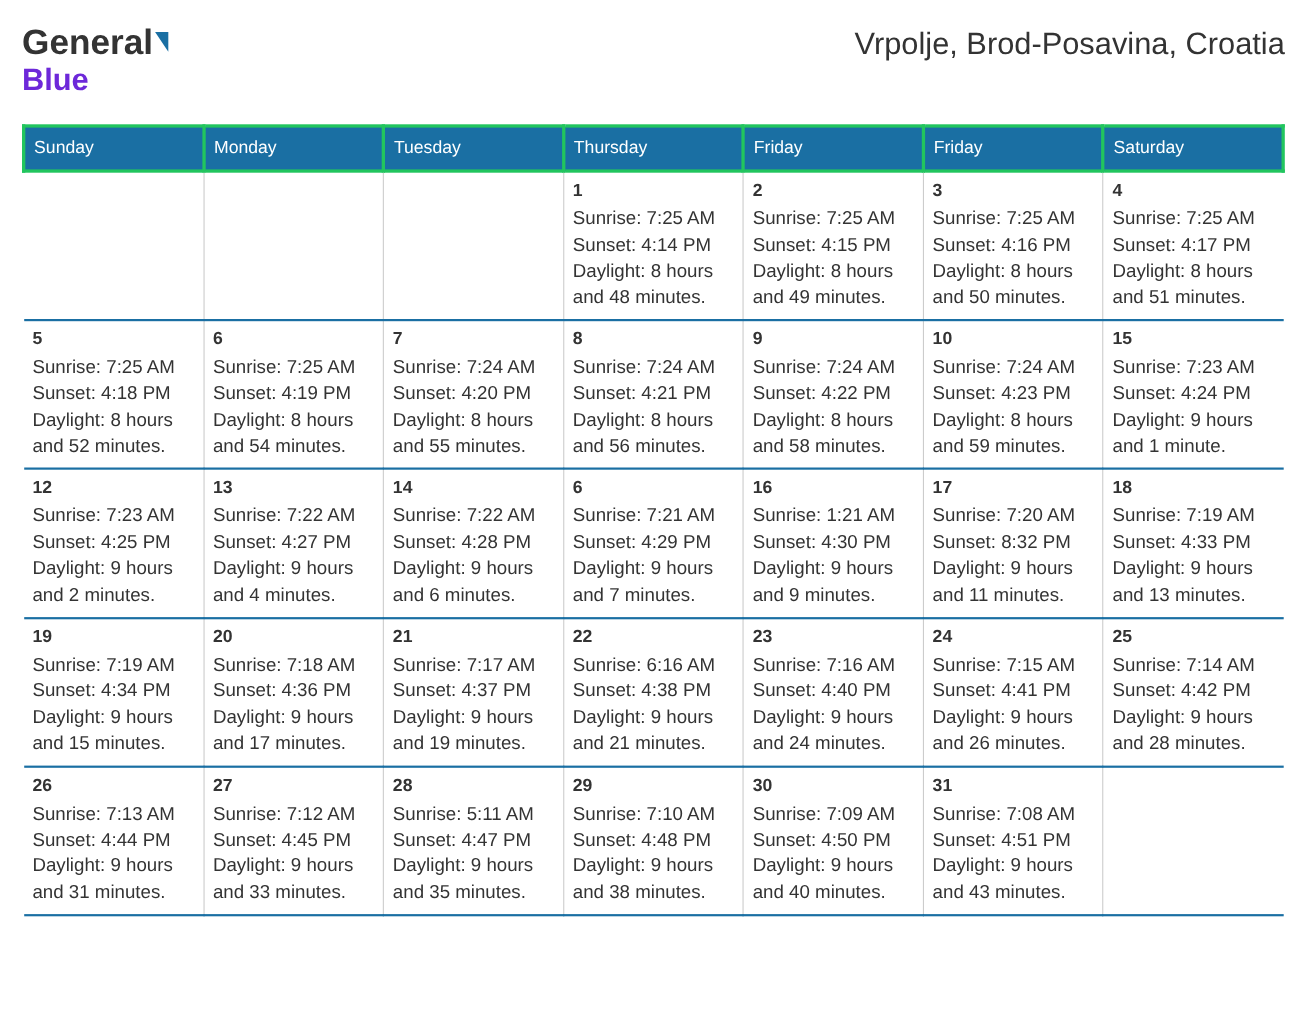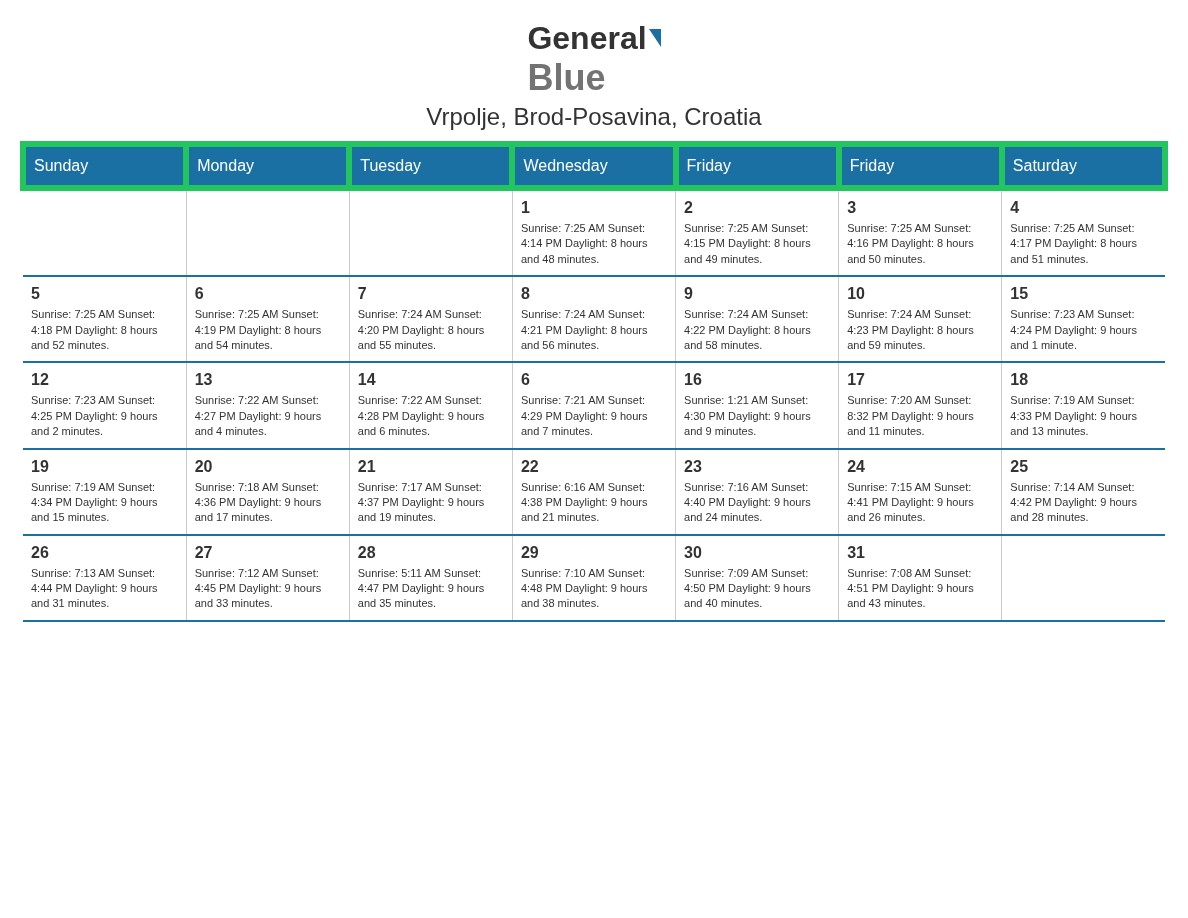--- a/index.html
+++ b/index.html
@@ -6,58 +6,57 @@
     body {
       font-family: Arial, sans-serif;
       background: #fff;
       padding: 20px;
       width: 1188px;
       min-height: 918px;
     }
     .header {
       display: flex;
       justify-content: space-between;
-      align-items: center;
-      margin-bottom: 10px;
-      flex-direction: column;
+      align-items: flex-start;
+      margin-bottom: 24px;
     }
     .logo {
       display: flex;
       flex-direction: column;
       align-items: flex-start;
     }
     .title-section {
       text-align: right;
     }
     .main-title {
       font-size: 48px;
       font-weight: bold;
       color: #333;
       line-height: 1.1;
     }
     .subtitle {
-      font-size: 24px;
+      font-size: 28px;
       color: #333;
       margin-top: 4px;
     }
     .calendar {
       width: 100%;
       border-collapse: collapse;
       margin-top: 10px;
     }
     .calendar thead tr {
       background-color: #1a6fa3;
       color: #fff;
     }
     .calendar thead th {
       padding: 10px 8px;
       text-align: left;
       font-size: 16px;
       font-weight: normal;
-      border: 6px solid #22c55e;
+      border: 3px solid #22c55e;
     }
     .calendar tbody tr {
       border-bottom: 2px solid #1a6fa3;
     }
     .calendar tbody td {
       vertical-align: top;
       padding: 8px 8px;
       border-left: 1px solid #ccc;
       border-right: 1px solid #ccc;
       width: 14.28%;
@@ -71,52 +70,52 @@
     .calendar tbody td:last-child {
       border-right: none;
     }
     .day-number {
       font-size: 16px;
       font-weight: bold;
       display: block;
       margin-bottom: 4px;
     }
     .day-info {
-      font-size: 11px;
+      font-size: 17px;
       line-height: 1.4;
       color: #333;
     }
     .empty-cell {
       background: #fff;
     }
   </style>
 </head>
 <body>
 
 <div class="header">
   <div class="logo">
     <div>
       <span style="font-size:32px;font-weight:bold;color:#333;">General</span><span style="display:inline-block;width:0;height:0;border-left:12px solid transparent;border-bottom:0px solid transparent;border-top:18px solid #1a6fa3;margin-left:2px;position:relative;top:-2px;"></span>
     </div>
     <div>
-      <span style="font-size:36px;font-weight:bold;color:#737373;">Blue</span>
+      <span style="font-size:28px;font-weight:bold;color:#6d28d9;">Blue</span>
     </div>
   </div>
   <div class="title-section">
     <div class="subtitle">Vrpolje, Brod-Posavina, Croatia</div>
   </div>
 </div>
 
 <table class="calendar">
   <thead>
     <tr>
     <th>Sunday</th>
         <th>Monday</th>
         <th>Tuesday</th>
-        <th>Wednesday</th>
+        <th>Thursday</th>
         <th>Friday</th>
         <th>Friday</th>
         <th>Saturday</th>
       </tr>
   </thead>
   <tbody id="calendar-body">
   <tr>
         <td class="empty-cell"></td>
         <td class="empty-cell"></td>
         <td class="empty-cell"></td>

